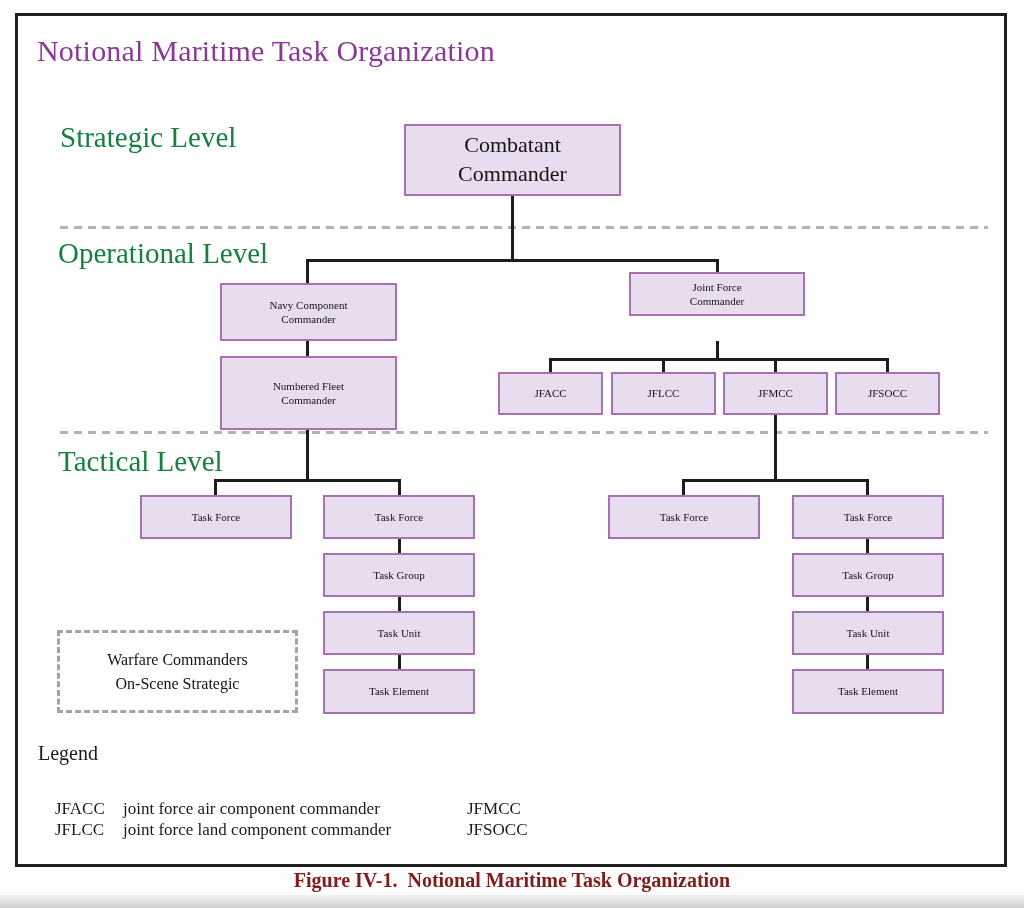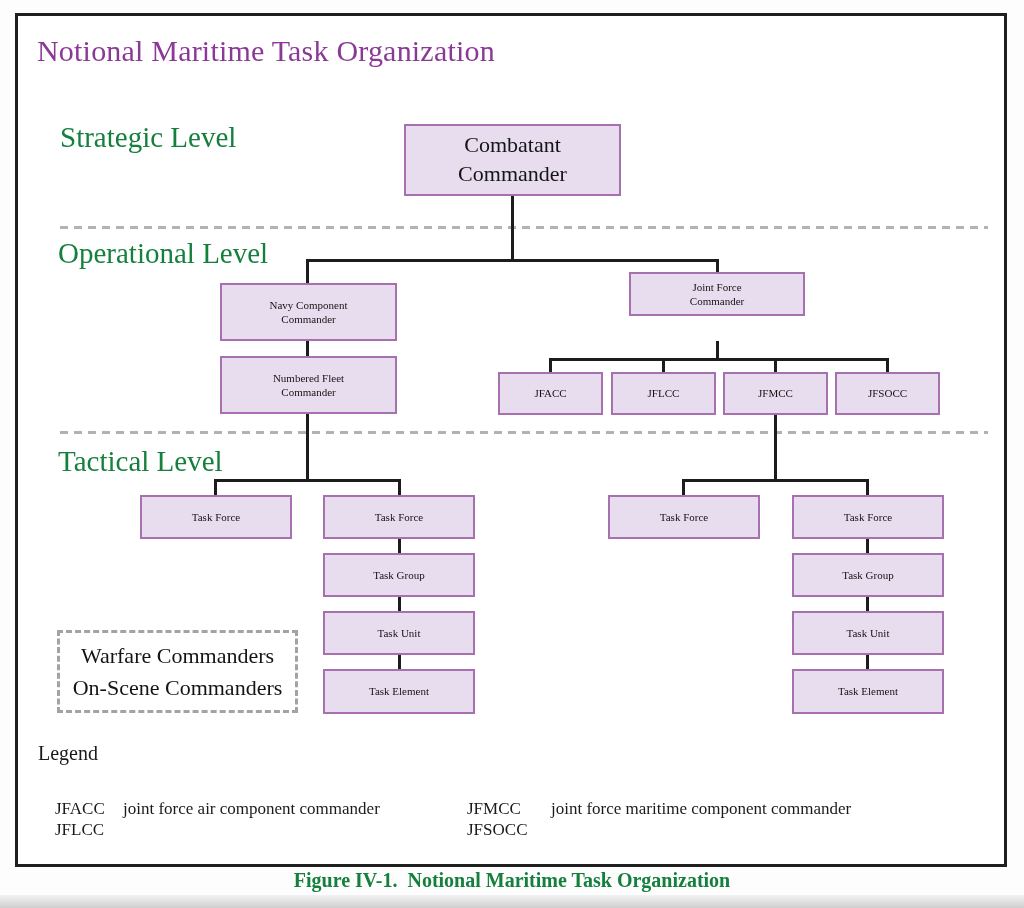--- a/index.html
+++ b/index.html
@@ -28,29 +28,29 @@
     position:absolute;box-sizing:border-box;
     background:var(--node-fill,#e7ddef);border:2px solid var(--node-border,#a671ae);
     display:flex;align-items:center;justify-content:center;text-align:center;
     font-size:11px;line-height:1.3;white-space:pre-line;color:#141414;
   }
   .line{position:absolute;background:#1c1c1c;}
   .vl{width:3px;} .hl{height:3px;}
   .annotation-box{
     position:absolute;left:57px;top:630px;width:241px;height:83px;box-sizing:border-box;
     border:3px dashed #a3a3a3;display:flex;flex-direction:column;
-    align-items:center;justify-content:center;gap:6px;font-size:22px;color:#141414;
+    align-items:center;justify-content:center;gap:6px;font-size:16px;color:#141414;
   }
   .legend-heading{position:absolute;left:38px;top:742px;font-size:20px;}
   .legend-abbr,.legend-def{position:absolute;font-size:17px;white-space:nowrap;}
   .lg-r1{top:799px;} .lg-r2{top:820px;}
   .lg-c1a{left:55px;} .lg-c1d{left:123px;} .lg-c2a{left:467px;} .lg-c2d{left:551px;}
   .figure-caption{
     position:absolute;left:0;top:869px;width:1024px;text-align:center;
-    font-size:20px;font-weight:bold;white-space:pre-wrap;color:#15803d;
+    font-size:20px;font-weight:bold;white-space:pre-wrap;color:#7f1d1d;
   }
   .bottom-strip{
     position:absolute;left:0;top:895px;width:1024px;height:13px;
     background:linear-gradient(#f2f2f2,#cfcfcf);
   }
 </style>
 </head>
 <body>
 
 <div class="page">
@@ -88,21 +88,21 @@
   <div class="line vl" style="left:398px;top:597px;height:15px;"></div>
   <div class="line vl" style="left:398px;top:655px;height:15px;"></div>
   <div class="line vl" style="left:866px;top:539px;height:15px;"></div>
   <div class="line vl" style="left:866px;top:597px;height:15px;"></div>
   <div class="line vl" style="left:866px;top:655px;height:15px;"></div>
 
   <div class="node" style="left:404px;top:124px;width:217px;height:72px;font-size:22px;">Combatant
 Commander</div>
   <div class="node" style="left:220px;top:283px;width:177px;height:58px;">Navy Component
 Commander</div>
-  <div class="node" style="left:220px;top:356px;width:177px;height:58px;">Numbered Fleet
+  <div class="node" style="left:220px;top:356px;width:177px;height:74px;">Numbered Fleet
 Commander</div>
   <div class="node" style="left:629px;top:272px;width:176px;height:44px;">Joint Force
 Commander</div>
   <div class="node" style="left:498px;top:372px;width:105px;height:43px;">JFACC</div>
   <div class="node" style="left:611px;top:372px;width:105px;height:43px;">JFLCC</div>
   <div class="node" style="left:723px;top:372px;width:105px;height:43px;">JFMCC</div>
   <div class="node" style="left:835px;top:372px;width:105px;height:43px;">JFSOCC</div>
 
   <div class="node" style="left:140px;top:495px;width:152px;height:44px;">Task Force</div>
   <div class="node" style="left:323px;top:495px;width:152px;height:44px;">Task Force</div>
@@ -111,26 +111,26 @@
   <div class="node" style="left:323px;top:669px;width:152px;height:45px;">Task Element</div>
 
   <div class="node" style="left:608px;top:495px;width:152px;height:44px;">Task Force</div>
   <div class="node" style="left:792px;top:495px;width:152px;height:44px;">Task Force</div>
   <div class="node" style="left:792px;top:553px;width:152px;height:44px;">Task Group</div>
   <div class="node" style="left:792px;top:611px;width:152px;height:44px;">Task Unit</div>
   <div class="node" style="left:792px;top:669px;width:152px;height:45px;">Task Element</div>
 
   <div class="annotation-box">
     <span>Warfare Commanders</span>
-    <span>On-Scene Commanders</span>
+    <span>On-Scene Strategic</span>
   </div>
 
   <div class="legend-heading">Legend</div>
   <span class="legend-abbr lg-r1 lg-c1a">JFACC</span>
   <span class="legend-def  lg-r1 lg-c1d">joint force air component commander</span>
   <span class="legend-abbr lg-r2 lg-c1a">JFLCC</span>
+  <span class="legend-def  lg-r2 lg-c1d">joint force land component commander</span>
   <span class="legend-abbr lg-r1 lg-c2a">JFMCC</span>
-  <span class="legend-def  lg-r1 lg-c2d">joint force maritime component commander</span>
   <span class="legend-abbr lg-r2 lg-c2a">JFSOCC</span>
 
   <div class="figure-caption">Figure IV-1.  Notional Maritime Task Organization</div>
   <div class="bottom-strip"></div>
 </div>
 
 </body></html>

